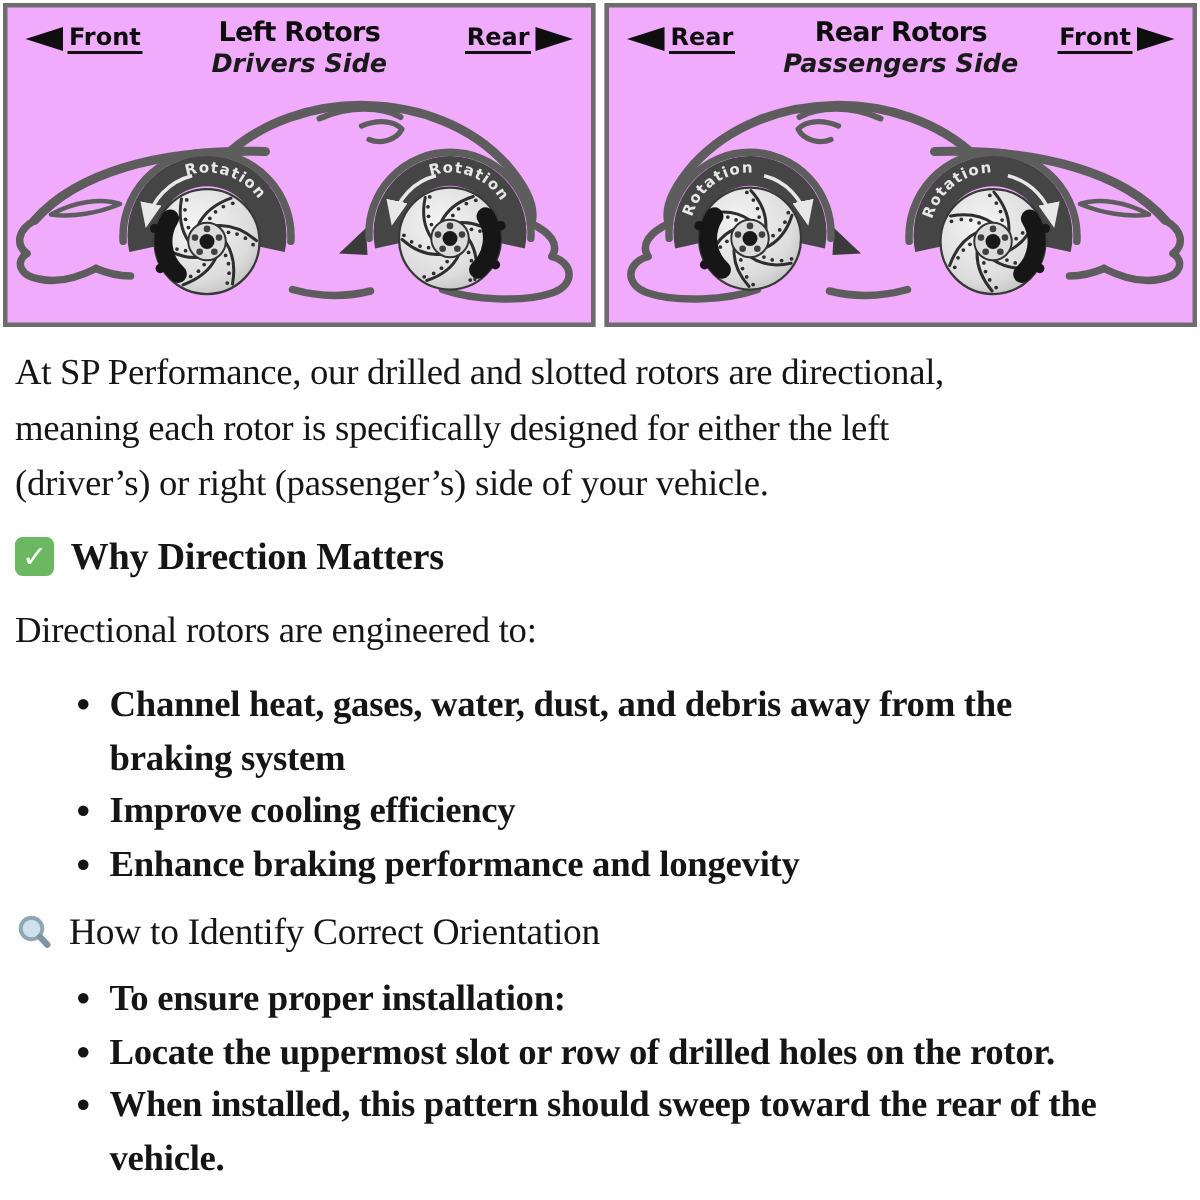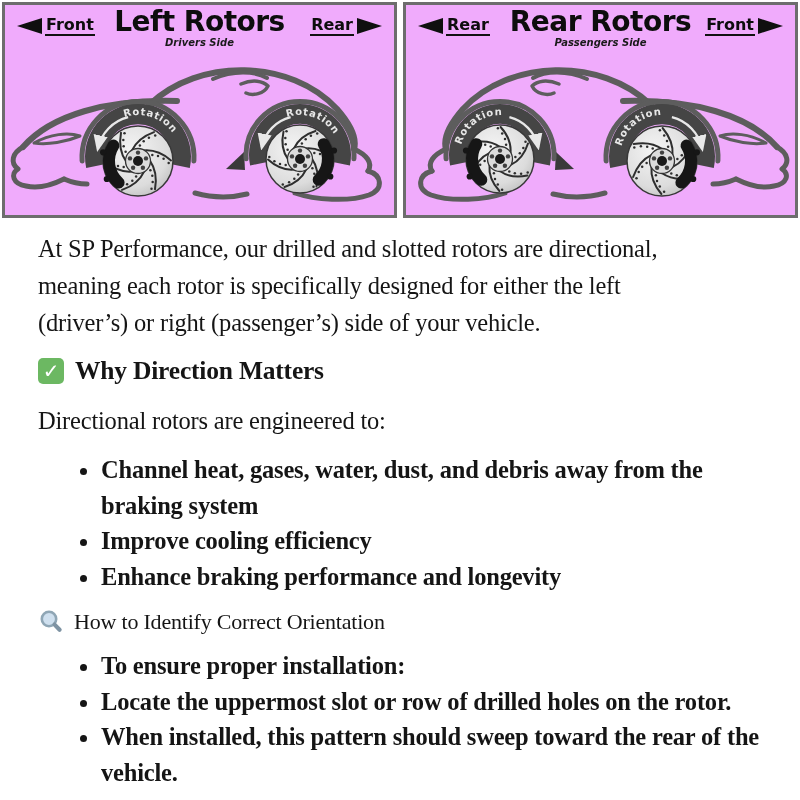--- a/index.html
+++ b/index.html
@@ -9,52 +9,52 @@
   }
   
   .diagram-row{display:flex;gap:6px;padding:2px;}
   .panel{
     margin:0;flex:1;border:3px solid #6d6d6d;background:#f0abfc;
     height:210px;position:relative;overflow:hidden;
   }
   .panel-header{position:relative;height:48px;}
   .titles{position:absolute;left:0;right:0;top:3px;text-align:center;}
   .panel-title{
-    font-family:"DejaVu Sans",sans-serif;font-weight:bold;font-size:28px;
+    font-family:"DejaVu Sans",sans-serif;font-weight:bold;font-size:18px;
     line-height:27px;letter-spacing:-0.5px;color:#0d0d0d;
   }
   .panel-subtitle{
     font-family:"DejaVu Sans",sans-serif;font-weight:bold;font-style:italic;
-    font-size:10px;line-height:16px;color:#1a1a1a;
+    font-size:17px;line-height:16px;color:#1a1a1a;
   }
   .dir{
     position:absolute;top:10px;display:flex;align-items:center;gap:3px;
     font-family:"DejaVu Sans",sans-serif;font-weight:bold;font-size:16px;color:#0d0d0d;
   }
   .dir-left{left:12px;}
   .dir-right{right:12px;}
   .dir-text{border-bottom:2.5px solid #111;line-height:19px;padding:0 1px;}
   .arr{width:0;height:0;border-top:8px solid transparent;border-bottom:8px solid transparent;}
   .arr-left{border-right:25px solid #0f0f0f;}
   .arr-right{border-left:25px solid #0f0f0f;}
   .car-svg{display:block;width:100%;height:162px;}
   
-  article{padding:0 38px;}
+  article{padding:0 10px;}
   .body-text{font-size:24.5px;letter-spacing:-0.2px;white-space:pre;}
   p.intro{margin:10px 0 0;line-height:37px;}
   h2.sec{
     display:flex;align-items:center;gap:11px;margin:14px 0 0;
     font-size:25.5px;line-height:32px;font-weight:bold;letter-spacing:-0.2px;
   }
   p.lead{margin:16px 0 13px;line-height:36px;}
   ul.blist{margin:10px 0 0;padding-left:63px;list-style:disc outside;}
   ul.blist li{line-height:35.5px;font-weight:bold;}
   h3.sec{
     display:flex;align-items:center;gap:9px;margin:12px 0 0;
-    font-size:22px;line-height:32px;font-weight:normal;letter-spacing:-0.2px;
+    font-size:25px;line-height:32px;font-weight:normal;letter-spacing:-0.2px;
   }
   ul.blist2{margin:10px 0 16px;}
   .check-emoji{
     width:26px;height:26px;border-radius:5px;background:#6cb862;
     display:inline-flex;align-items:center;justify-content:center;flex:0 0 auto;
     color:#ffffff;font-family:"DejaVu Sans",sans-serif;font-weight:bold;font-size:20px;
   }
   .mag-emoji{flex:0 0 auto;}
 </style>
 </head>

